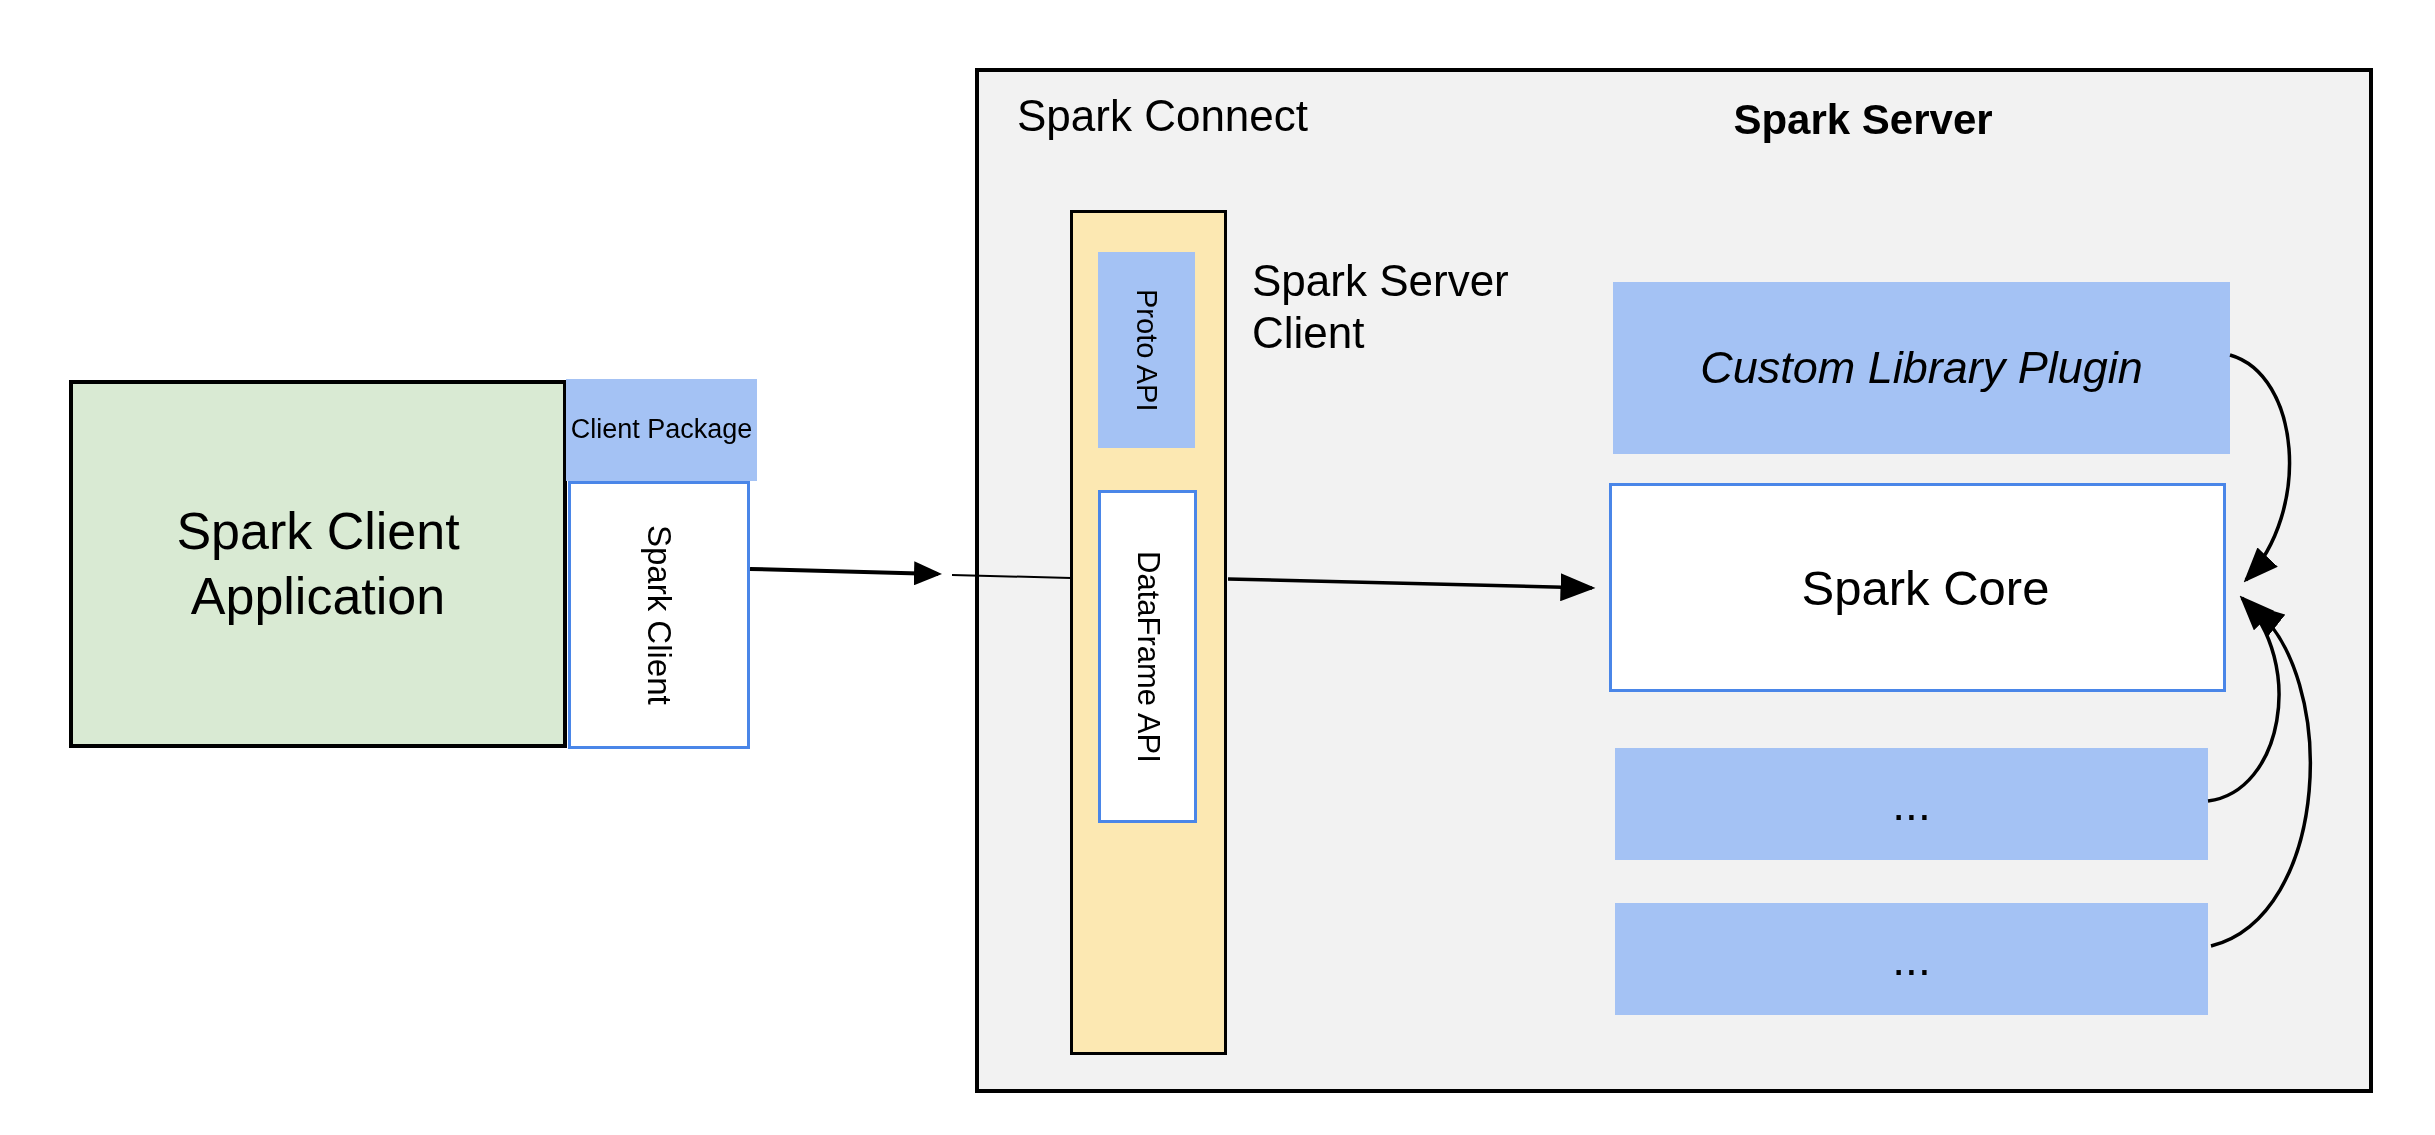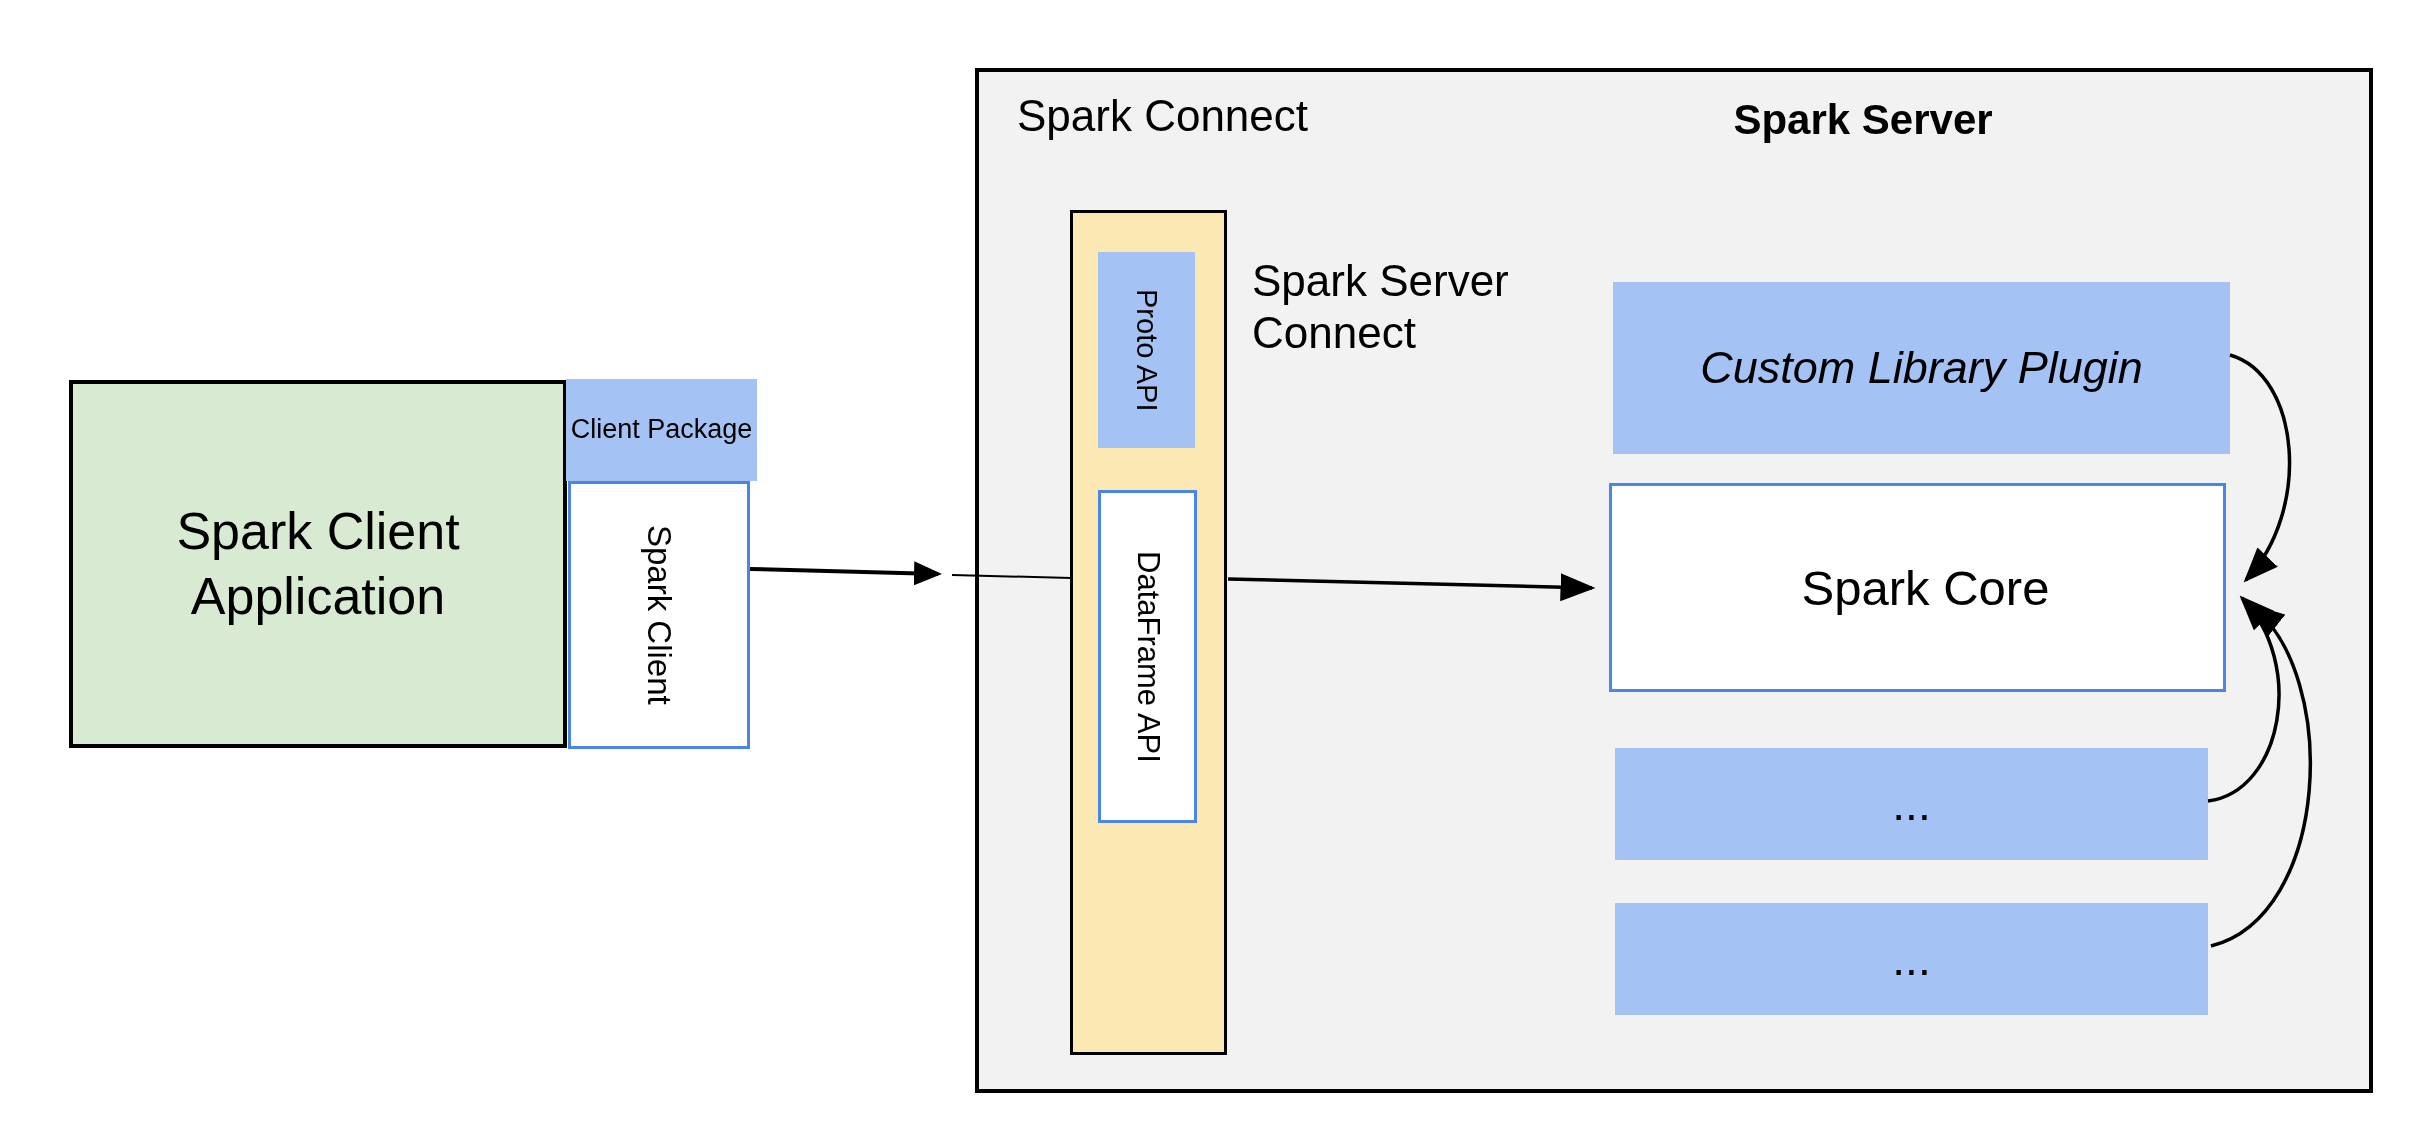--- a/index.html
+++ b/index.html
@@ -138,21 +138,21 @@
   <div class="abs proto-api">
     <span class="vtext">Proto  API</span>
   </div>
 
   <div class="abs dataframe-api">
     <span class="vtext">DataFrame API</span>
   </div>
 
   <div class="abs server-library-label">
     <div>Spark Server</div>
-    <div>Connect</div>
+    <div>Client</div>
   </div>
 
   <div class="abs custom-plugin">
     <span>Custom Library Plugin</span>
   </div>
 
   <div class="abs spark-core">
     <span>Spark Core</span>
   </div>
 

